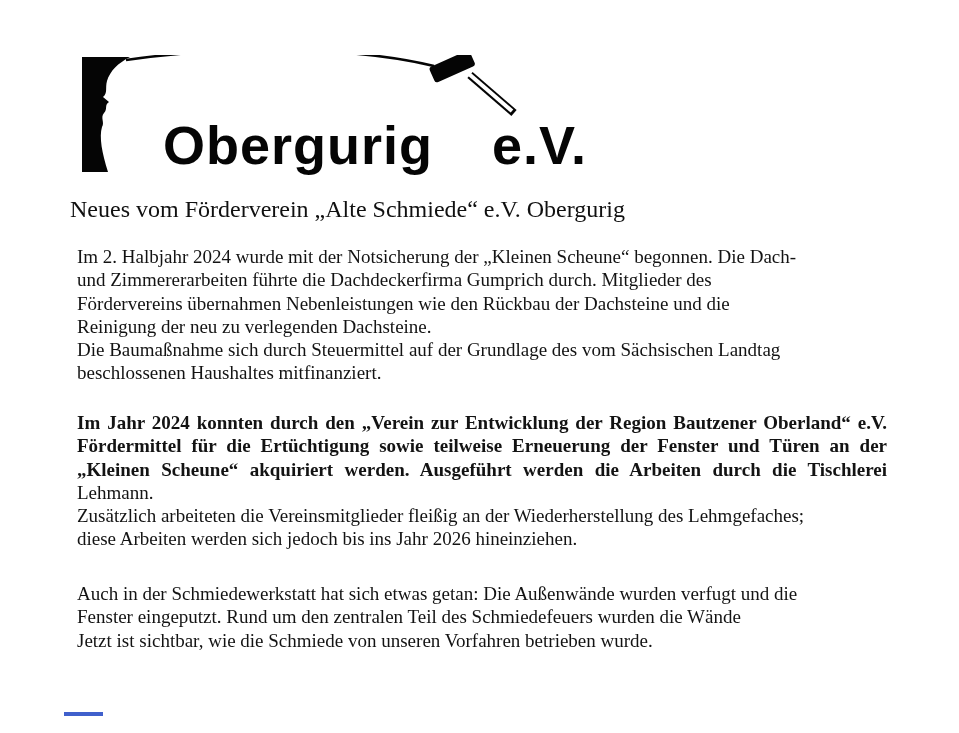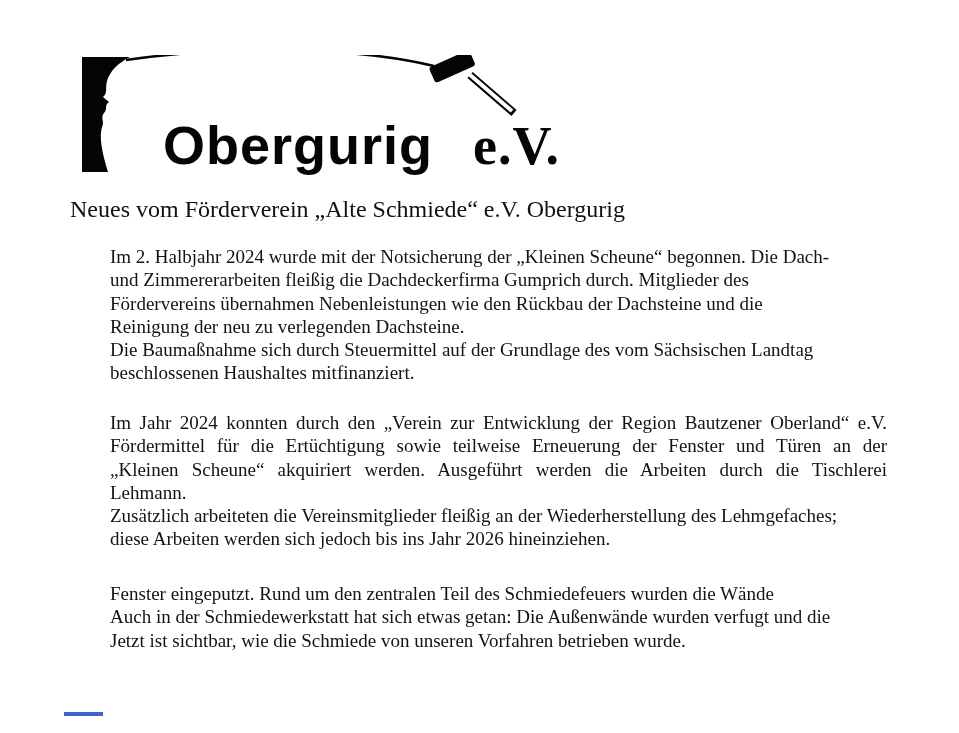--- a/index.html
+++ b/index.html
@@ -14,36 +14,36 @@
   .logo-shapes{position:absolute;left:0;top:0;width:520px;height:120px;}
   .logo-line{
     position:absolute;left:81px;white-space:nowrap;
     font-family:"Liberation Sans", sans-serif;
     font-weight:bold;font-size:54px;line-height:54px;letter-spacing:1px;
     color:#050505;
   }
   .logo-line1{top:13px;}
   .logo-line2{top:63px;}
   .anvil{display:inline-block;width:52px;height:42px;vertical-align:-2px;margin:0 1px;}
-  .ev-suffix{margin-left:40px;font-family:Liberation Serif, serif;}
+  .ev-suffix{margin-left:59px;}
   
   .heading{
     position:absolute;left:70px;top:197px;width:700px;
     font-size:24px;line-height:24px;white-space:nowrap;color:#101010;
   }
   
   .body-par{
     position:absolute;left:77px;width:810px;
     font-size:19px;line-height:23.3px;color:#131313;
   }
   .par-1{top:245px;}
   .par-2{top:411px;}
   .par-3{top:582px;}
-  .line{white-space:nowrap;margin-left:33px;}
-  .just{white-space:normal;text-align:justify;text-align-last:justify;}
+  .line{white-space:nowrap;}
+  .just{white-space:normal;text-align:justify;text-align-last:justify;font-weight:bold;}
   
   .footer-rule{
     position:absolute;left:64px;top:712px;width:39px;height:4px;
   }
 </style>
 </head>
 <body style="background: rgb(255, 255, 255);">
 
 <div class="logo">
   <svg class="logo-shapes" viewBox="0 0 520 120" aria-hidden="true">
@@ -61,35 +61,35 @@
   </svg>
   <div class="logo-line logo-line2">
     <span>Obergurig</span><span class="ev-suffix">e.V.</span>
   </div>
 </div>
 
 <div class="heading">Neues vom Förderverein „Alte Schmiede“ e.V. Obergurig</div>
 
 <div class="body-par par-1">
   <div class="line">Im 2. Halbjahr 2024 wurde mit der Notsicherung der „Kleinen Scheune“ begonnen. Die Dach-</div>
-  <div class="line">und Zimmererarbeiten fleißig die Dachdeckerfirma Gumprich durch. Mitglieder des</div>
+  <div class="line">und Zimmererarbeiten führte die Dachdeckerfirma Gumprich durch. Mitglieder des</div>
   <div class="line">Fördervereins übernahmen Nebenleistungen wie den Rückbau der Dachsteine und die</div>
   <div class="line">Reinigung der neu zu verlegenden Dachsteine.</div>
   <div class="line">Die Baumaßnahme sich durch Steuermittel auf der Grundlage des vom Sächsischen Landtag</div>
   <div class="line">beschlossenen Haushaltes mitfinanziert.</div>
 </div>
 
 <div class="body-par par-2">
   <div class="line just">Im Jahr 2024 konnten durch den „Verein zur Entwicklung der Region Bautzener Oberland“ e.V.</div>
   <div class="line just">Fördermittel für die Ertüchtigung sowie teilweise Erneuerung der Fenster und Türen an der</div>
   <div class="line just">„Kleinen Scheune“ akquiriert werden. Ausgeführt werden die Arbeiten durch die Tischlerei</div>
   <div class="line">Lehmann.</div>
   <div class="line">Zusätzlich arbeiteten die Vereinsmitglieder fleißig an der Wiederherstellung des Lehmgefaches;</div>
   <div class="line">diese Arbeiten werden sich jedoch bis ins Jahr 2026 hineinziehen.</div>
 </div>
 
 <div class="body-par par-3">
+  <div class="line">Auch in der Schmiedewerkstatt hat sich etwas getan: Die Außenwände wurden verfugt und die</div>
   <div class="line">Fenster eingeputzt. Rund um den zentralen Teil des Schmiedefeuers wurden die Wände</div>
-  <div class="line">Auch in der Schmiedewerkstatt hat sich etwas getan: Die Außenwände wurden verfugt und die</div>
   <div class="line">Jetzt ist sichtbar, wie die Schmiede von unseren Vorfahren betrieben wurde.</div>
 </div>
 
 <div class="footer-rule" style="background: rgb(64, 96, 204);"></div>
 
 </body></html>

